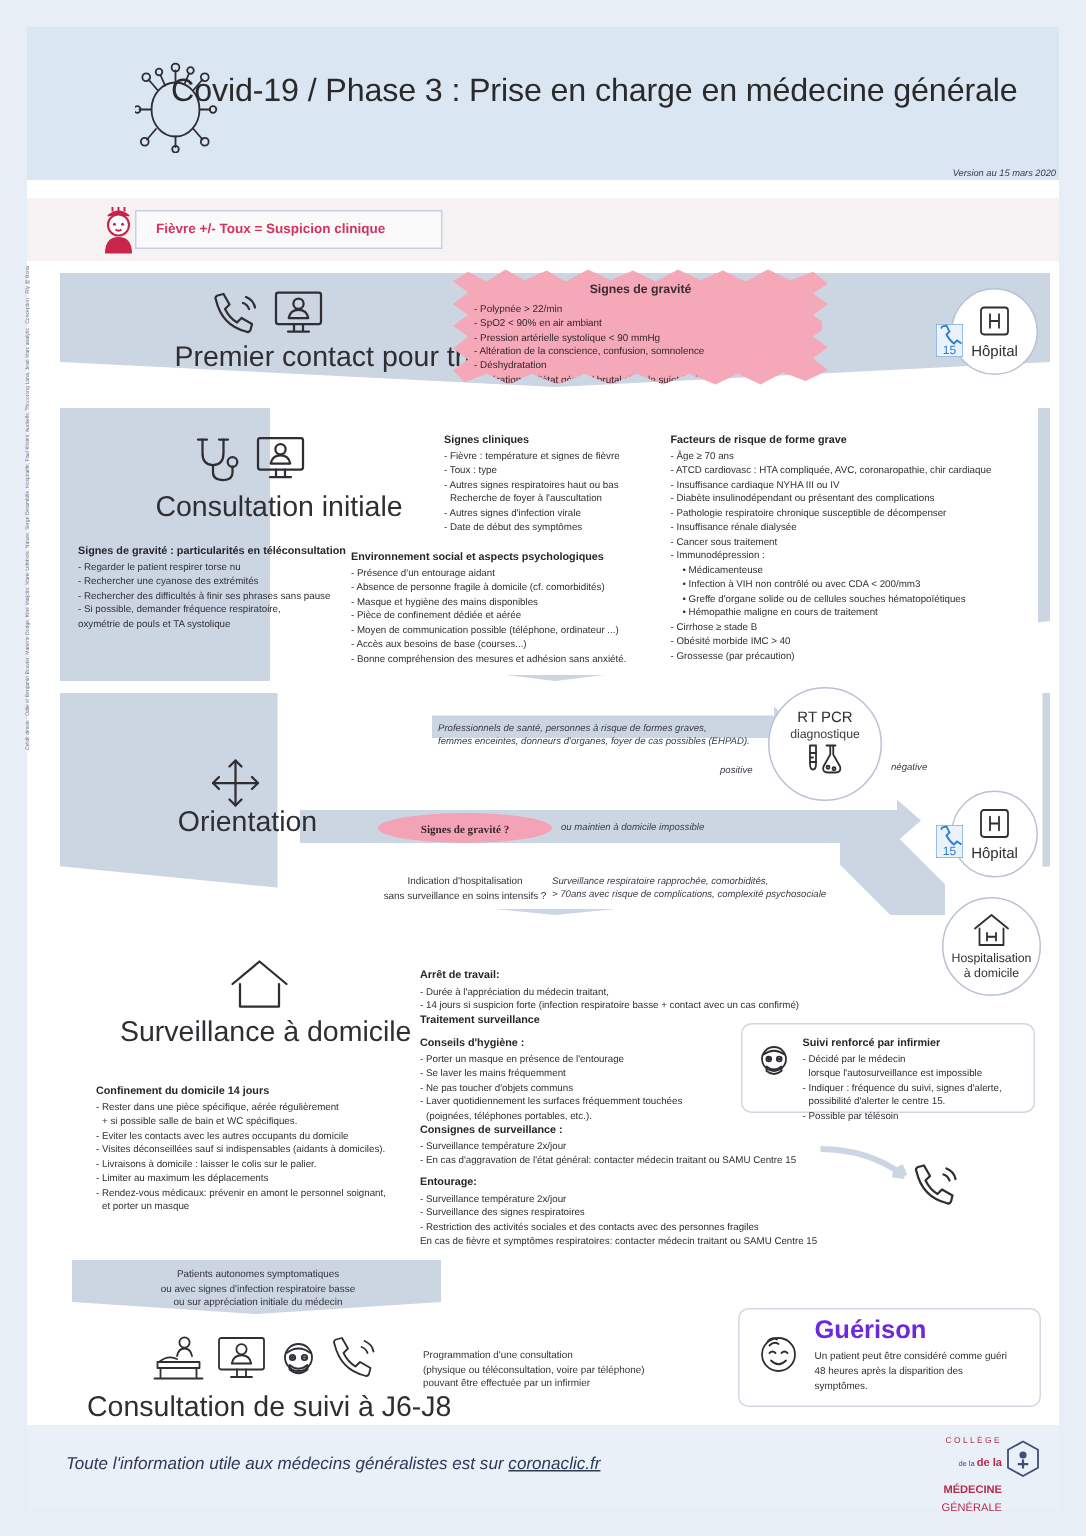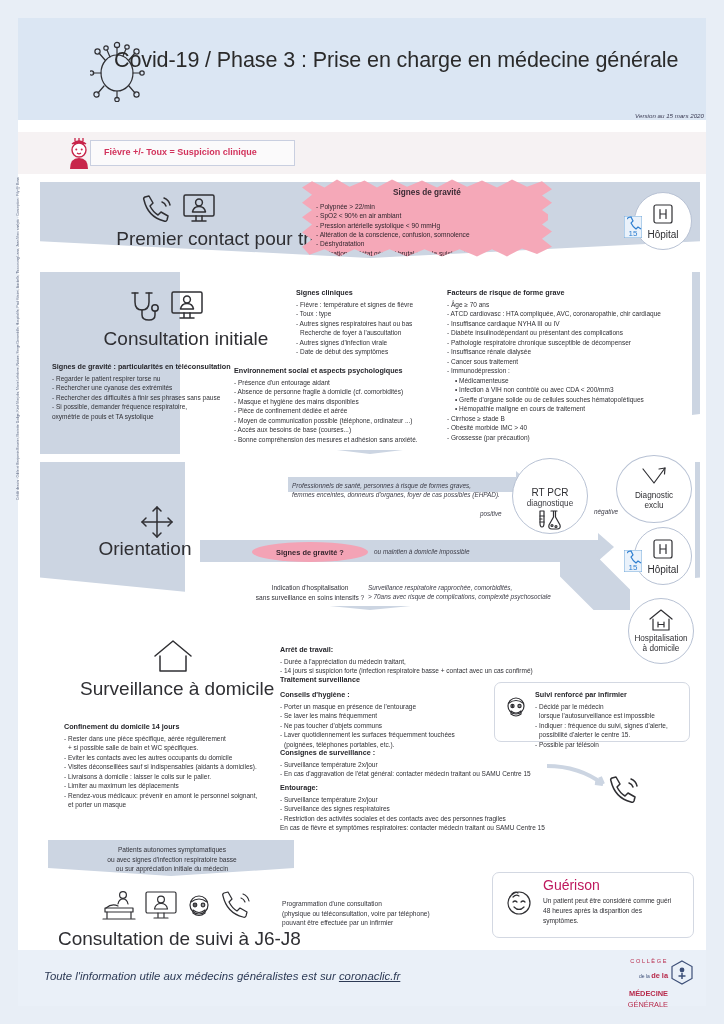--- a/index.html
+++ b/index.html
@@ -97,21 +97,21 @@
     margin-top: 10px;
   }
   .burst ul { list-style: none; margin: 5px 0 0 14px; }
   .burst li { font-size: 6.6px; color: #31252d; line-height: 1.42; }
 
   
   .oval {
     position: absolute; border-radius: 50%;
     background: #f3a3b5;
     display: flex; align-items: center; justify-content: center;
-    font-size: 7.4px; font-weight: bold; color: #38262f;
+    font-size: 7.4px; font-weight: bold; color: #38262f; font-family: Liberation Serif, serif;
   }
 
   
   .blk-title { font-size: 7.2px; font-weight: bold; color: #26262b; margin-bottom: 3px; }
   .blk ul { list-style: none; }
   .blk li { font-size: 6.5px; color: #303035; line-height: 1.46; }
   .blk li.sub { padding-left: 8px; }
   .blk li.cont { padding-left: 4px; }
   .blk { position: absolute; }
 
@@ -375,58 +375,50 @@
 
   <div style="position:absolute; left:140px; top:505px; z-index:3;">
     <svg width="34" height="34" viewBox="0 0 34 34">
       <path class="ico" d="M17 2 L17 32 M2 17 L32 17"></path>
       <path class="ico" d="M17 2 L13 6 M17 2 L21 6"></path>
       <path class="ico" d="M17 32 L13 28 M17 32 L21 28"></path>
       <path class="ico" d="M2 17 L6 13 M2 17 L6 21"></path>
       <path class="ico" d="M32 17 L28 13 M32 17 L28 21"></path>
     </svg>
   </div>
-  <div class="stage-label" style="left:80px; top:538px; width:130px; z-index:3;">Orientation</div>
+  <div class="stage-label" style="left:100px; top:538px; width:130px; z-index:3;">Orientation</div>
 
   <div class="arrow-r" style="left:288px; top:477px; width:230px; height:15px; z-index:2;"></div>
   <div class="arrow-head-r" style="left:516px; top:471px; z-index:2;"></div>
 
   <div class="italic-note" style="left:292px; top:481px; width:236px; z-index:4;">
     <span>Professionnels de santé, personnes à risque de formes graves,</span><br>
     <span>femmes enceintes, donneurs d'organes, foyer de cas possibles (EHPAD).</span>
   </div>
 
   <div class="arrow-thin" style="left:300px; top:519px; width:215px; z-index:3;"></div>
   <div style="position:absolute; left:292px; top:516px; width:0; height:0;
               border-top:6px solid transparent; border-bottom:6px solid transparent;
               border-right:9px solid #ffffff; z-index:3;"></div>
   <div class="italic-note" style="left:480px; top:509px; z-index:4;">positive</div>
 
-  <div class="circ" style="left:512px; top:458px; width:76px; height:76px; z-index:4;justify-content:flex-end;">
+  <div class="circ" style="left:512px; top:458px; width:76px; height:76px; z-index:4;">
     <div class="circ-label">RT PCR</div>
     <div class="circ-sub">diagnostique</div>
     <svg width="30" height="24" viewBox="0 0 30 24" style="margin-top:1px;">
       <path class="ico-thin" d="M5 2 L9 2 L9 14 Q9 18 7 18 Q5 18 5 14 Z"></path>
       <path class="ico-thin" d="M5 7 L9 7 M5 10 L7 10 M5 13 L9 13"></path>
       <path class="ico-thin" d="M16 2 L22 2 M18.5 2 L18.5 8 L14 16 Q13 20 17 20 L22 20 Q26 20 25 16 L20.5 8 L20.5 2"></path>
       <circle class="ico-thin" cx="17" cy="16.5" r="1"></circle>
       <circle class="ico-thin" cx="21" cy="17.5" r="1"></circle>
     </svg>
   </div>
 
   <div class="italic-note" style="left:594px; top:507px; z-index:4;">négative</div>
 
-  <div class="circ" style="left:616px; top:455px; width:76px; height:68px; z-index:4; border-radius:50%;">
-    <svg width="30" height="22" viewBox="0 0 30 22" style="margin-bottom:2px;">
-      <path class="ico-thin" d="M4 2 L15 16 L26 1"></path>
-      <path class="ico-thin" d="M26 1 L20 2 M26 1 L25.5 7"></path>
-    </svg>
-    <div class="circ-label sm">Diagnostic</div>
-    <div class="circ-label sm">exclu</div>
-  </div>
 
   <div class="arrow-r" style="left:200px; top:540px; width:400px; height:22px; z-index:2;"></div>
   <div class="arrow-head-r" style="left:598px; top:533px; z-index:2;"></div>
 
   <div class="oval" style="left:252px; top:542px; width:116px; height:20px; z-index:4;">Signes de gravité ?</div>
   <div class="italic-note" style="left:374px; top:547px; z-index:4;">ou maintien à domicile impossible</div>
 
   <div class="circ" style="left:634px; top:527px; width:58px; height:58px; z-index:4;">
     <svg width="24" height="24" viewBox="0 0 24 24">
       <rect class="ico-thin" x="3" y="3" width="18" height="18" rx="2"></rect>
@@ -614,21 +606,21 @@
 
   <div class="card" style="left:492px; top:872px; width:202px; height:66px;">
     <svg width="32" height="32" viewBox="0 0 32 32" style="position:absolute; left:10px; top:14px;">
       <circle class="ico-thin" cx="16" cy="16" r="11"></circle>
       <path class="ico-thin" d="M9 7 Q12 4 15 6 M10 10 Q13 7 16 9"></path>
       <path class="ico-thin" d="M10 15 Q12 13 14 15"></path>
       <path class="ico-thin" d="M18 15 Q20 13 22 15"></path>
       <path class="ico-thin" d="M11 20 Q16 25 21 20"></path>
     </svg>
     <div style="position:absolute; left:50px; top:4px;">
-      <div style="font-size:14px; color:#be185d;">Guérison</div>
+      <div style="font-size:17px; color:#6d28d9;font-weight:bold;">Guérison</div>
       <div style="font-size:6.6px; color:#303035; line-height:1.5; margin-top:3px;">
         <span>Un patient peut être considéré comme guéri</span><br>
         <span>48 heures après la disparition des</span><br>
         <span>symptômes.</span>
       </div>
     </div>
   </div>
 
   <div class="footer"></div>
   <div class="footer-text">

